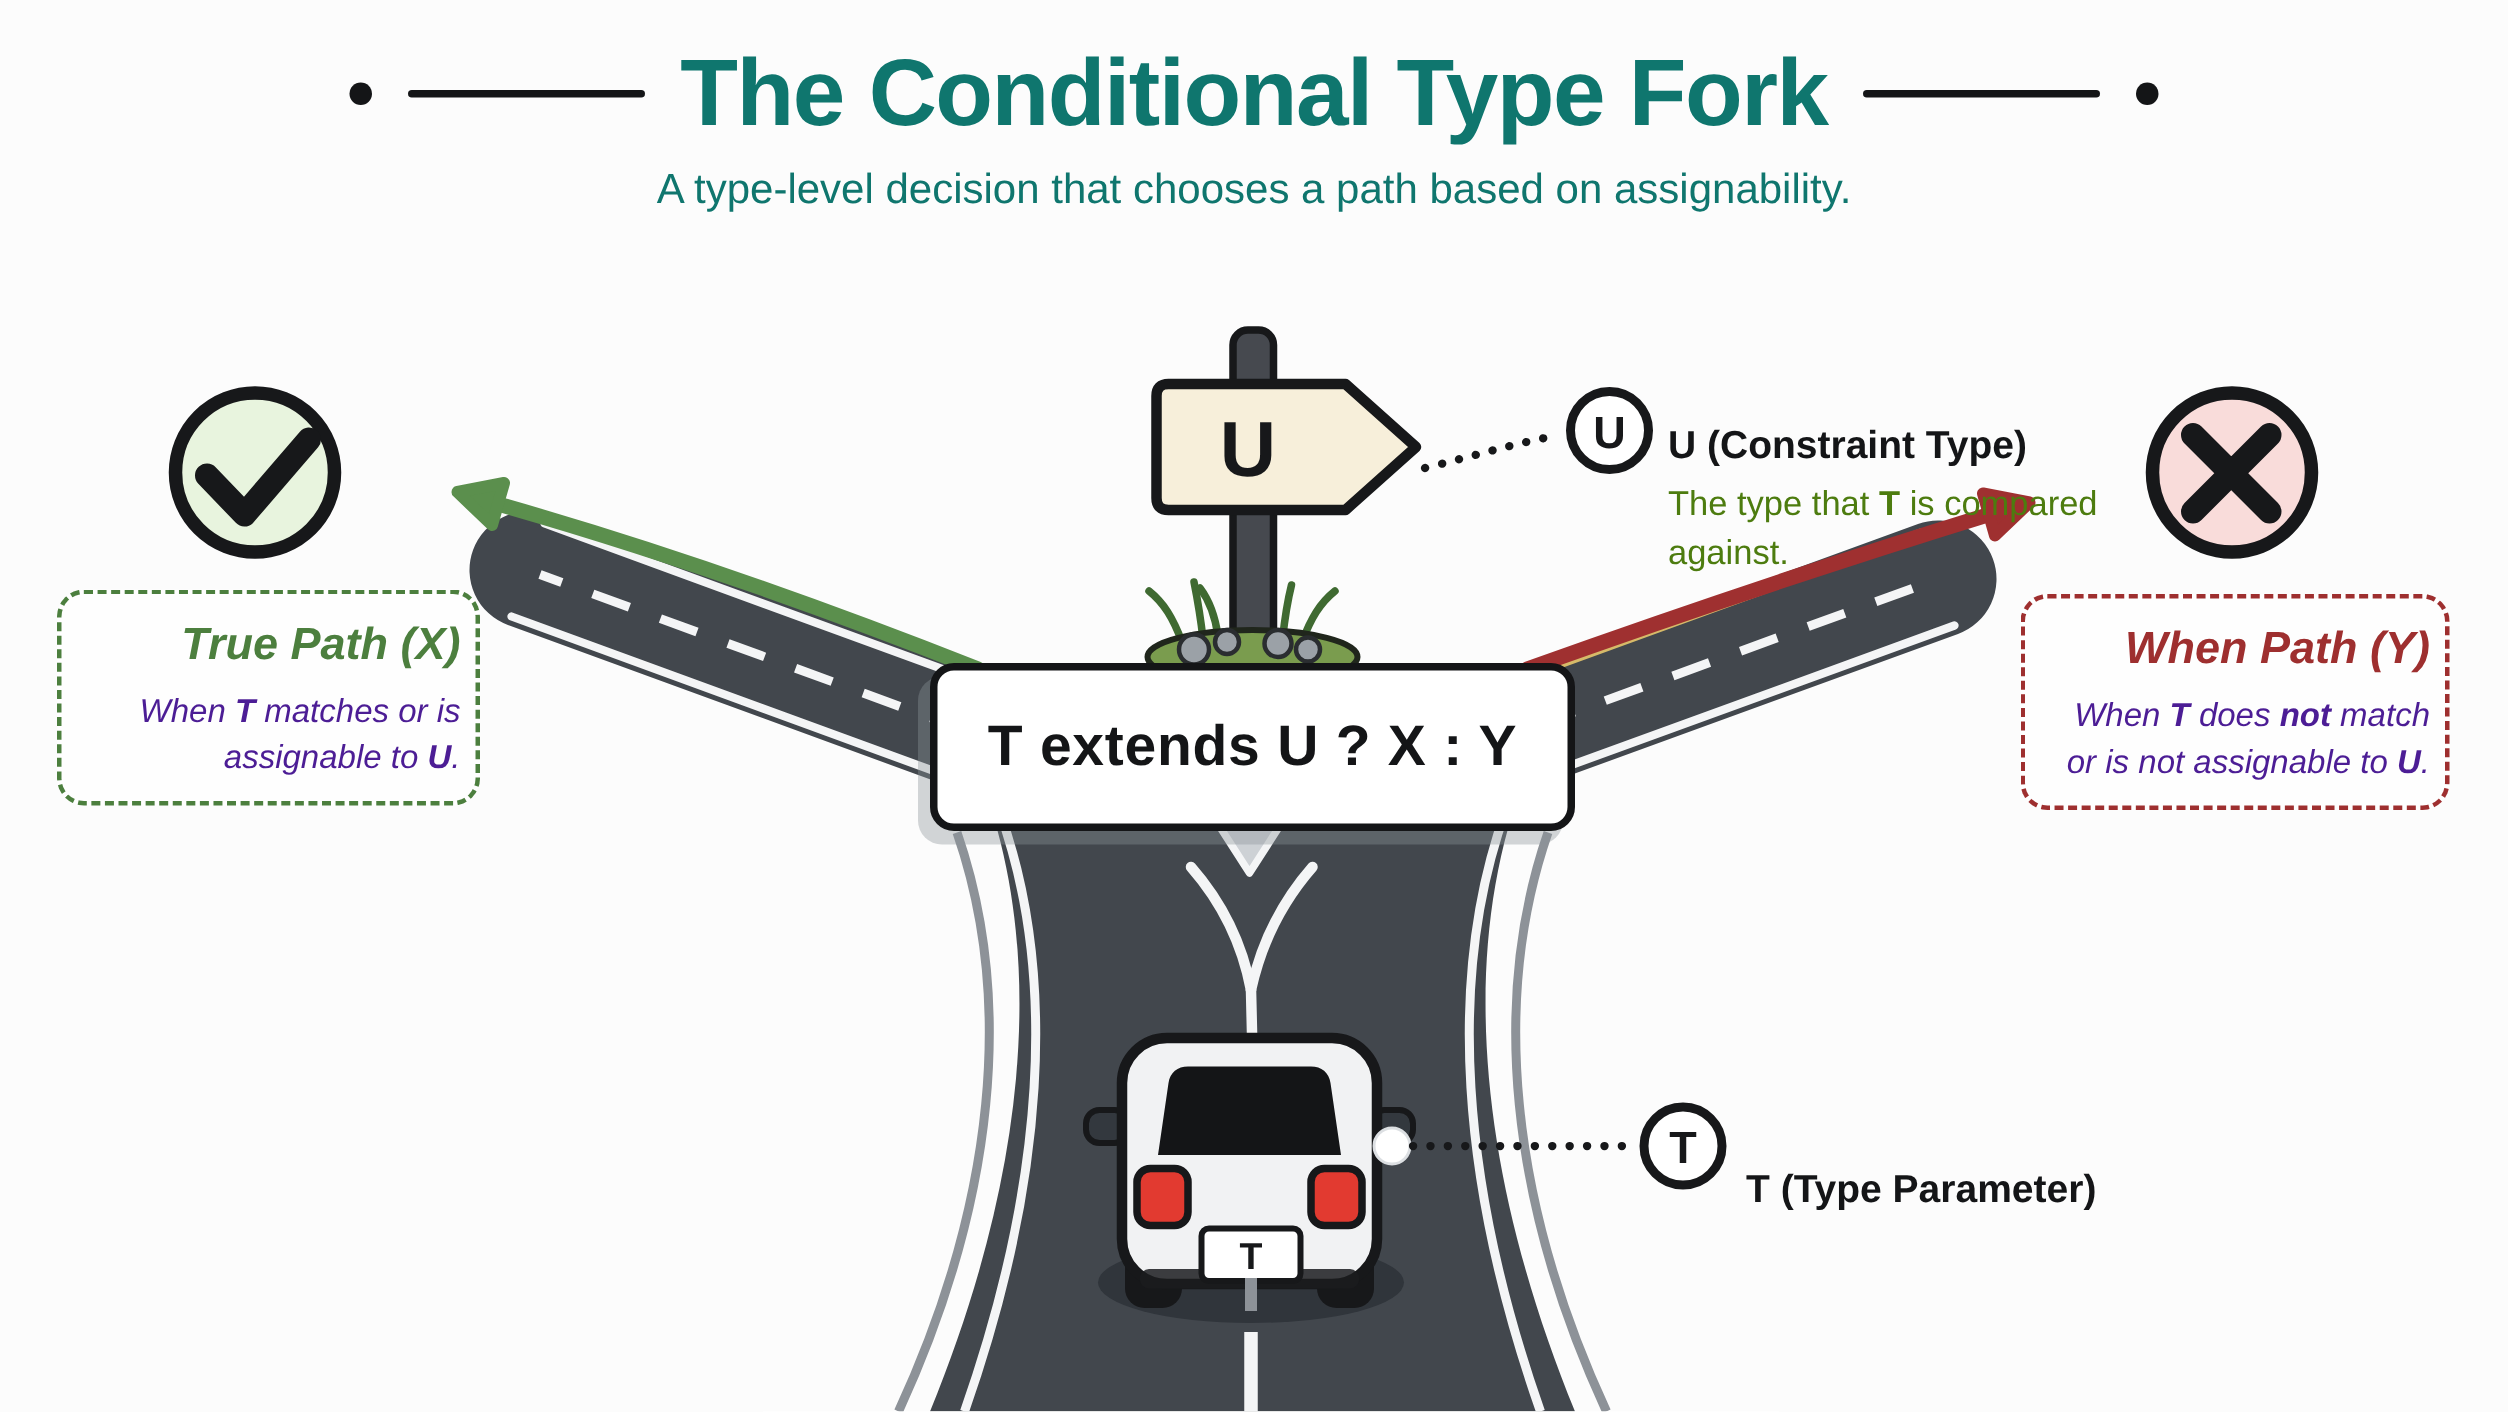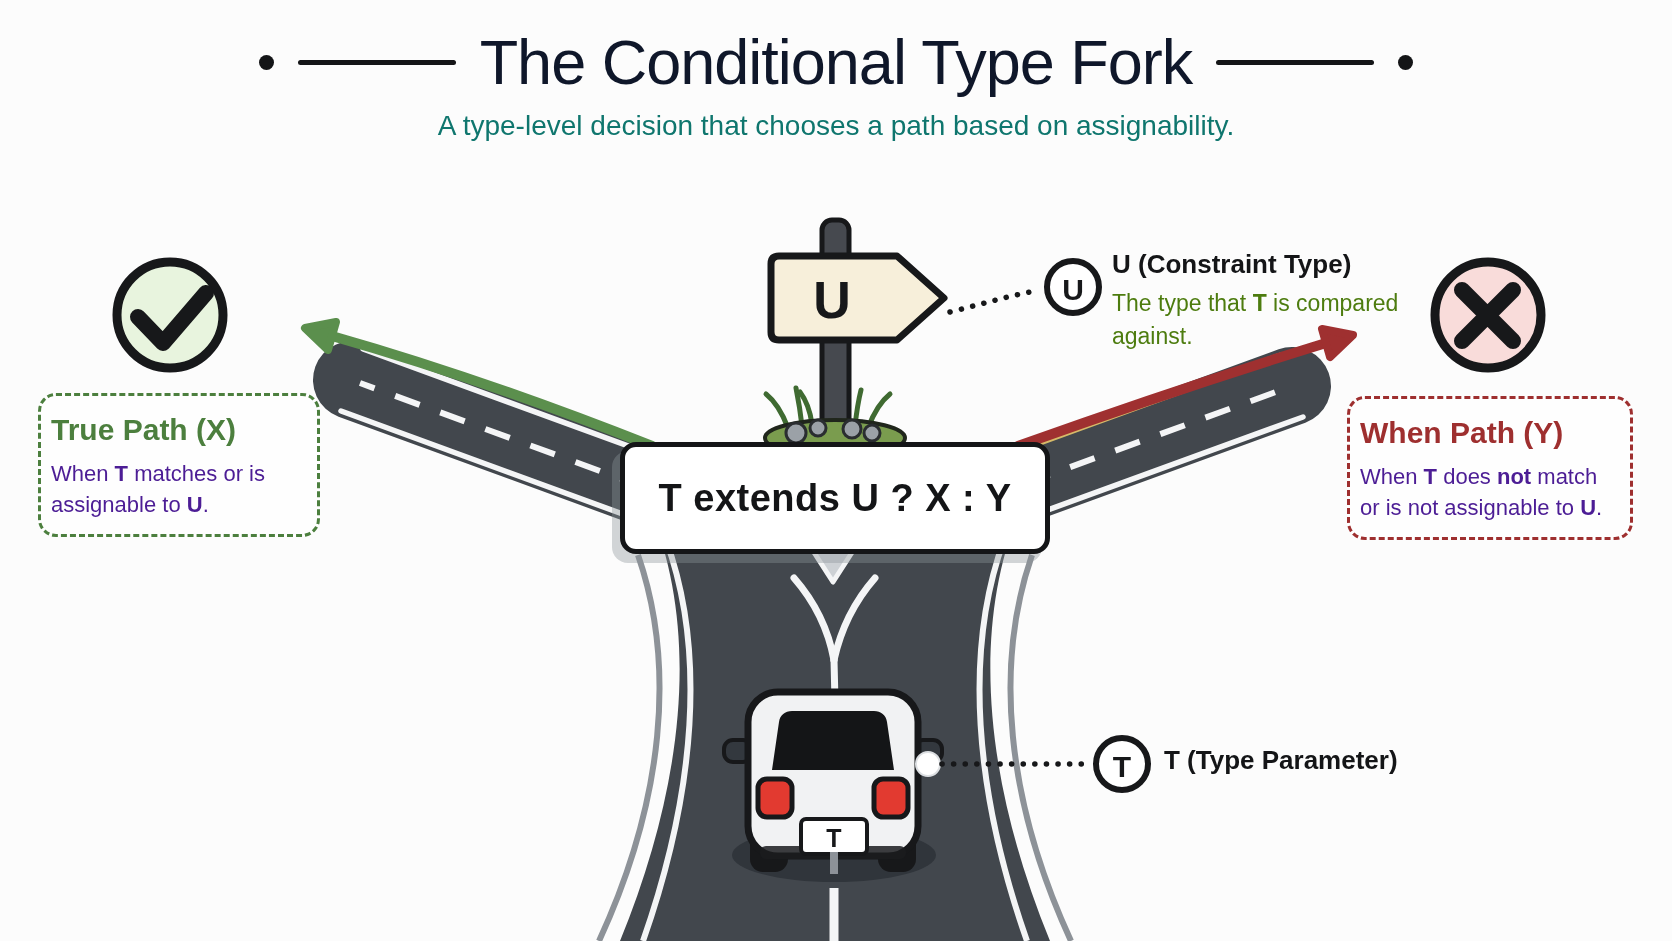--- a/index.html
+++ b/index.html
@@ -7,44 +7,44 @@
     position:relative;width:1672px;height:941px;overflow:hidden;
     background:#fcfcfc;
     font-family:"Liberation Sans","DejaVu Sans",sans-serif;color:#141517;
   }
   svg text{font-family:"Liberation Sans","DejaVu Sans",sans-serif;}
   
   .header{position:absolute;top:26px;left:0;right:0;display:flex;flex-direction:column;align-items:center;}
   .title-row{display:flex;align-items:center;gap:24px;}
   .end-dot{width:15px;height:15px;border-radius:50%;background:#141517;}
   .rule{width:158px;height:5px;border-radius:3px;background:#141517;}
-  .title{font-size:63px;font-weight:400;letter-spacing:-1px;color:#0f172a;white-space:nowrap;}
+  .title{font-size:63px;font-weight:700;letter-spacing:-1px;color:#0f766e;white-space:nowrap;}
   .subtitle{margin-top:12px;font-size:28px;color:#0f766e;}
   
   #diagram{position:absolute;left:0;top:0;}
   
   .formula-box{
     position:absolute;left:620px;top:442px;width:430px;height:112px;box-sizing:border-box;
     background:#ffffff;border:5px solid #141517;border-radius:16px;
     box-shadow:-8px 9px 0 rgba(140,146,152,.38);
     display:flex;align-items:center;justify-content:center;
     font-size:38px;font-weight:800;letter-spacing:.5px;
   }
   
   .path-box{position:absolute;width:282px;box-sizing:border-box;border-radius:18px;
-    text-align:left;padding:17px 10px 14px;background:rgba(255,255,255,.6);}
+    text-align:right;padding:17px 10px 14px;background:rgba(255,255,255,.6);font-style:italic;}
   .path-box.true{left:38px;top:393px;border:3px dashed var(--accent-green,#4c7f3e);}
   .path-box.false{left:1347px;top:396px;width:286px;border:3px dashed var(--accent-red,#9e2f2f);}
   .path-title{font-size:30px;font-weight:bold;margin-bottom:11px;}
   .path-box.true  .path-title{color:var(--accent-green,#4c7f3e);}
   .path-box.false .path-title{color:var(--accent-red,#9e2f2f);}
   .path-body{font-size:22px;line-height:1.42;color:#4c1d95;}
   
   .callout{position:absolute;}
-  .callout .heading{font-size:26px;font-weight:bold;margin-bottom:7px;color:#141517;}
+  .callout .heading{font-size:26px;font-weight:bold;margin-bottom:7px;color:#141517;margin-top:32px;}
   .callout .body{font-size:23px;line-height:1.42;color:#4d7c0f;}
   .callout.u{left:1112px;top:249px;width:322px;}
   .callout.t{left:1164px;top:745px;width:345px;}
 </style>
 </head>
 <body>
 
 <div id="stage">
 
   <svg id="diagram" width="1672" height="941" viewBox="0 0 1672 941">

